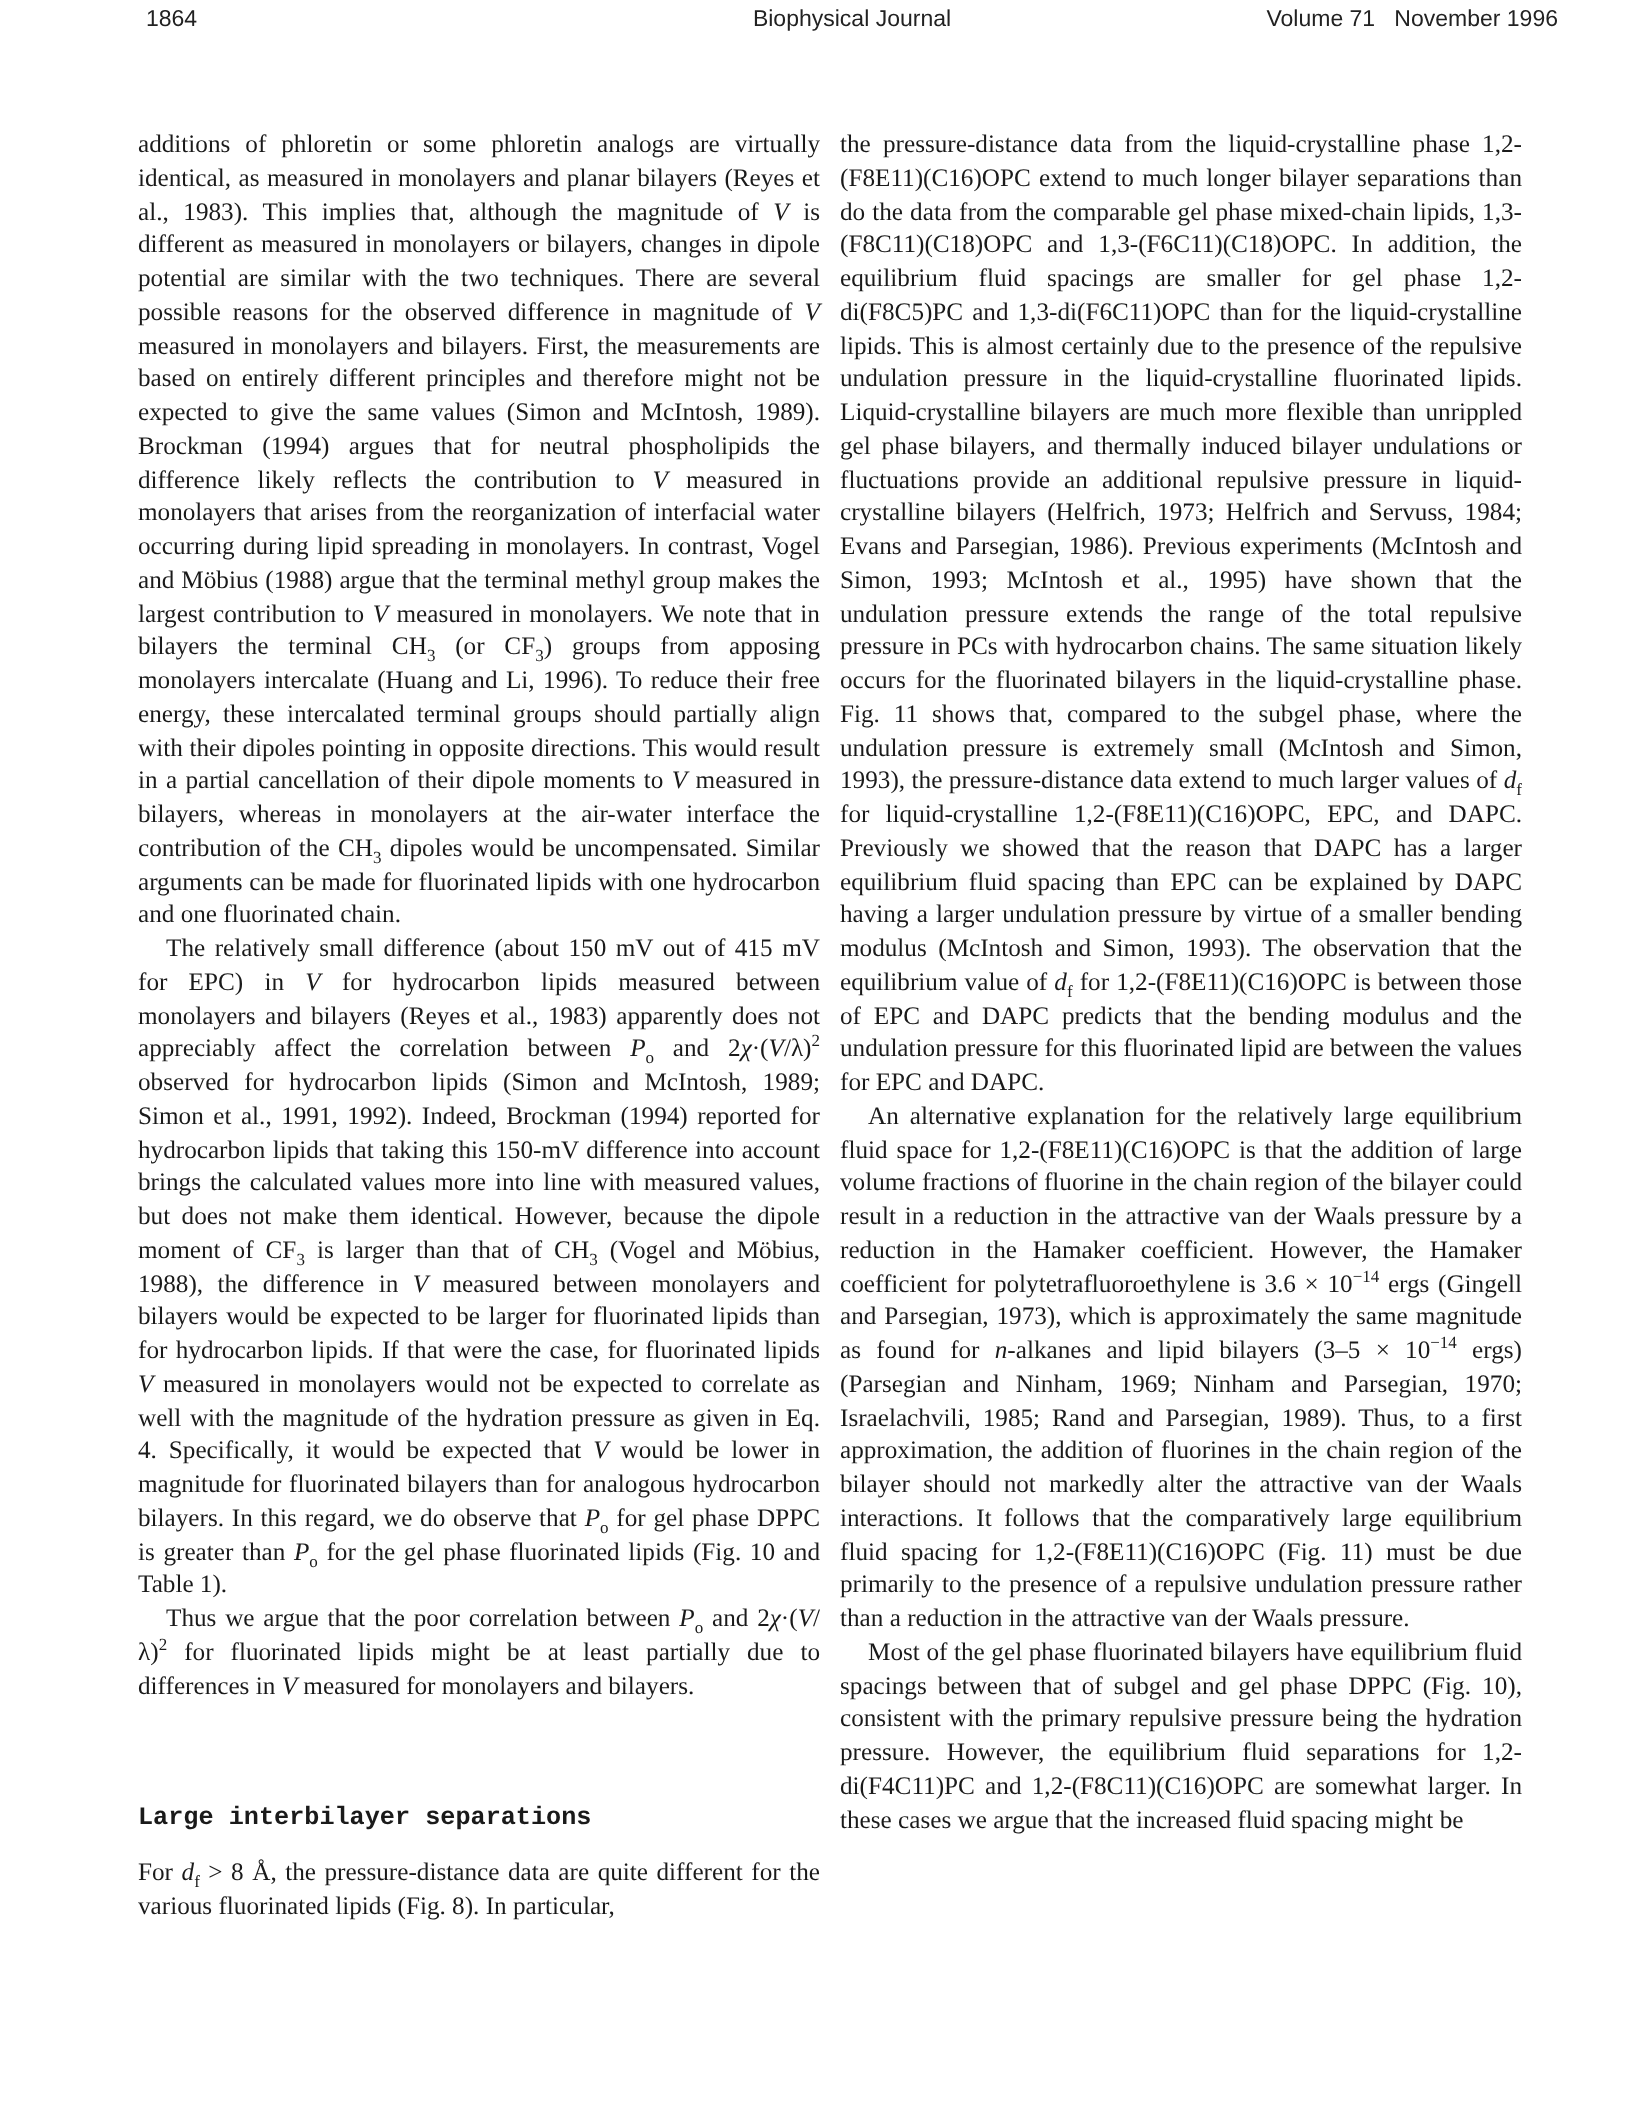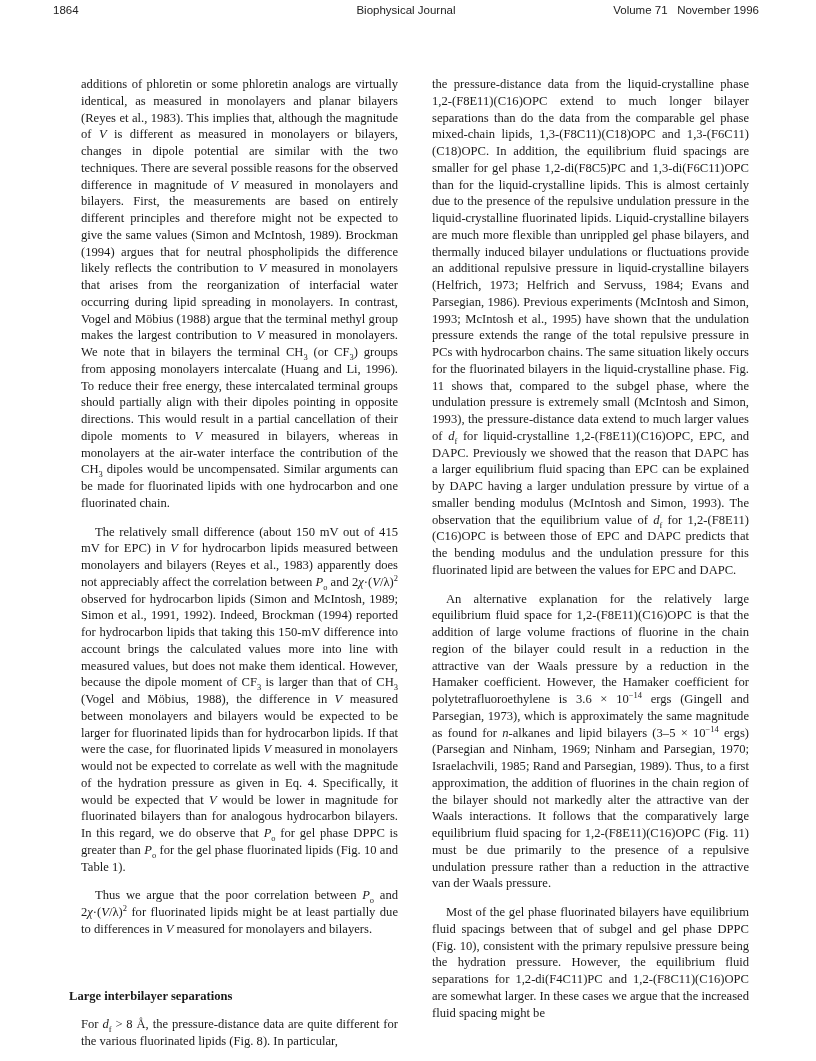--- a/index.html
+++ b/index.html
@@ -1,29 +1,29 @@
 <!DOCTYPE html>
 <html><head>
 <meta charset="utf-8">
 <style>
   html, body { margin: 0; padding: 0; background: #ffffff; }
   body { width: 816px; height: 1061px; position: relative; overflow: hidden; color: #1a1a1a; }
-  .header { position: absolute; top: 4px; left: 53px; width: 706px; height: 16px;
+  .header { position: absolute; top: 4px; left: 73px; width: 706px; height: 16px;
     font-family: "Liberation Sans", sans-serif; font-size: 11.5px; color: #222; }
   .header .pg { position: absolute; left: 0; top: 0; }
   .header .journal { position: absolute; left: 0; right: 0; text-align: center; top: 0; }
   .header .vol { position: absolute; right: 0; top: 0; }
   .col { position: absolute; top: 64px; width: 341px;
     font-family: "Liberation Serif", serif; font-size: 12.6px; line-height: 16.75px;
     text-align: justify; hyphens: none; }
   .col.left { left: 69px; }
   .col.right { left: 420px; }
-  .col p { margin: 12px; }
+  .col p { margin: 0; }
   .col p.indent { text-indent: 14px; }
-  .sec-head { font-family: Liberation Serif, serif; font-weight: bold; font-size: 12.6px;
+  .sec-head { font-family: Liberation Mono, monospace; font-weight: bold; font-size: 12.6px;
     margin: 50px 0 10px 0; text-align: left; }
   i { font-style: italic; }
   sub, sup { font-size: 8.5px; line-height: 0; }
 </style>
 </head>
 <body>
 
 <div class="header">
   <span class="pg">1864</span>
   <span class="journal">Biophysical Journal</span>

